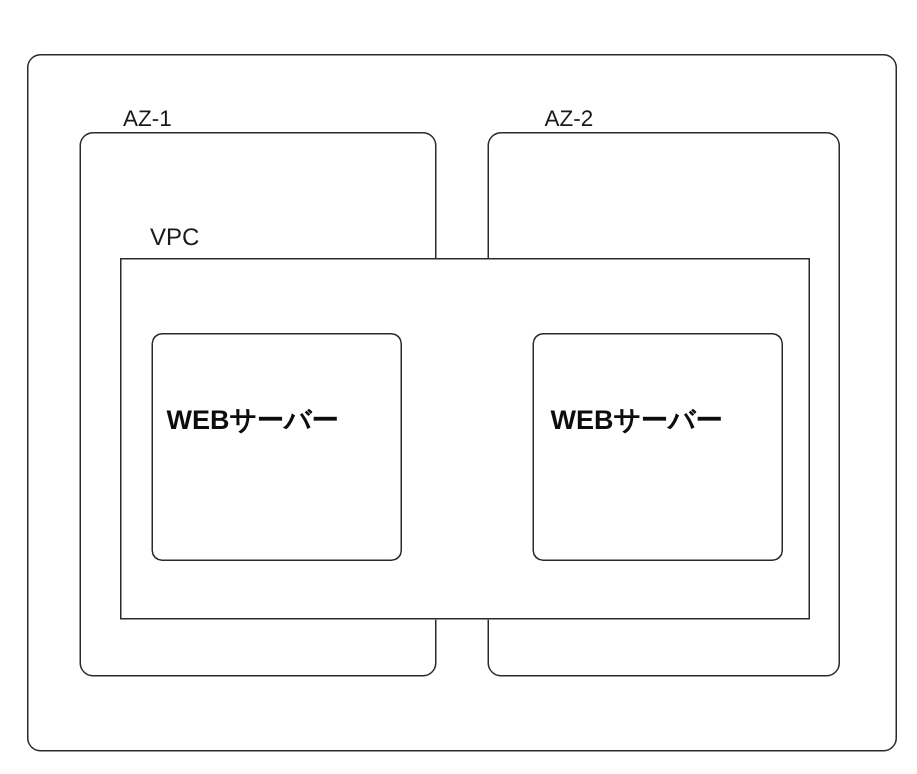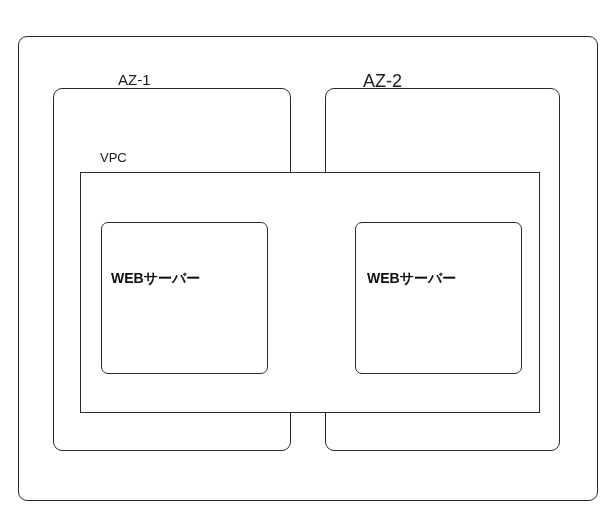--- a/index.html
+++ b/index.html
@@ -88,37 +88,36 @@
   }
   .label-region {
     left: 85px;
     top: 14px;
     font-size: 17px;
   }
   .label-az-1 {
     left: 82px;
     top: 72px;
     font-size: 15px;
-    margin-left: 36px;
   }
   .label-az-2 {
     left: 363px;
     top: 72px;
-    font-size: 18px;
+    font-size: 15px;
   }
   .label-vpc {
     left: 100px;
     top: 151px;
-    font-size: 13px;
+    font-size: 16px;
   }
 
   
   .node-label {
     position: absolute;
-    font-size: 14px;
+    font-size: 18px;
     font-weight: bold;
     color: #0d0d0d;
     white-space: nowrap;
     line-height: 1;
   }
   .node-label-web {
     left: 111px;
     top: 271px;
   }
   .node-label-db {

